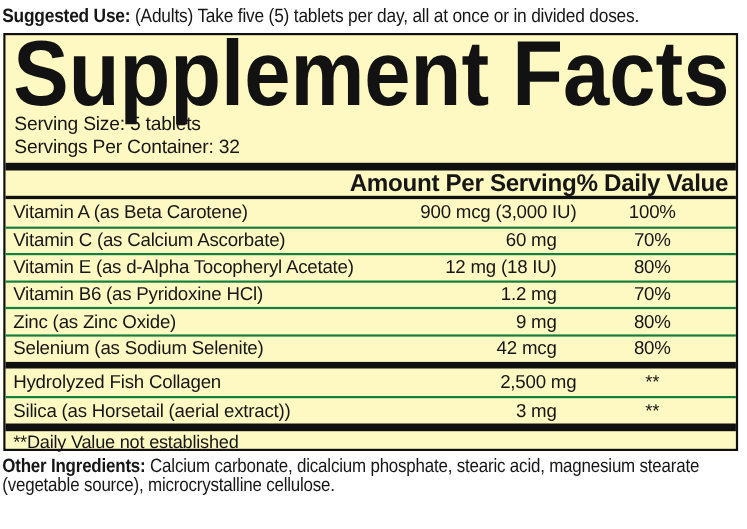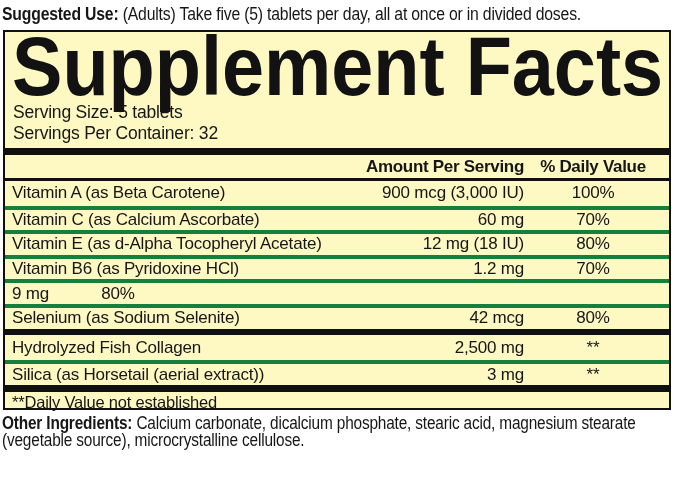--- a/index.html
+++ b/index.html
@@ -55,38 +55,38 @@
   .bar-a { height: 7px; margin-top: 5px; }
   .bar-b { height: 6.5px; }
   .bar-c { height: 6.5px; }
   .sep   { height: 3px; background: #101010; }
 
   .thead {
     display: flex;
     align-items: center;
     height: 23px;
     padding: 0 7px;
-    font-size: 17px;
+    font-size: 22px;
     font-weight: bold;
     letter-spacing: -0.3px;
   }
   .thead .sp { flex: 1; }
   .thead .h-amt { text-align: right; }
   .thead .h-dv { width: 138px; text-align: center; }
 
   .rows .row {
     display: flex;
     align-items: center;
     box-sizing: border-box;
     height: 24.6px;
     padding: 0 7px;
     font-size: 17px;
     letter-spacing: -0.2px;
   }
-  .rows .row + .row { border-top: 4px solid #15803d; }
+  .rows .row + .row { border-top: 2px solid #15803d; gap: 18px; }
   .rows-sec .row { height: 25px; }
   .c-name { flex: 1; text-align: left; white-space: nowrap; }
   .c-amt  { text-align: center; white-space: nowrap; }
   .c-dv   { width: 138px; text-align: center; white-space: nowrap; }
 
   .footnote {
     height: 16px;
     line-height: 20px;
     padding: 0 7px;
     font-size: 16.5px;
@@ -148,20 +148,21 @@
   </div>
 
   <div class="row">
     <span class="c-name">Vitamin B6 (as Pyridoxine HCl)</span>
     <span class="c-amt">1.2 mg</span>
     <span class="c-dv">70%</span>
   </div>
 
 
   <div class="row">
+    <span class="c-name">Zinc (as Zinc Oxide)</span>
     <span class="c-amt">9 mg</span>
     <span class="c-dv">80%</span>
   </div>
 
   <div class="row">
     <span class="c-name">Selenium (as Sodium Selenite)</span>
     <span class="c-amt">42 mcg</span>
     <span class="c-dv">80%</span>
   </div>
 </div>

